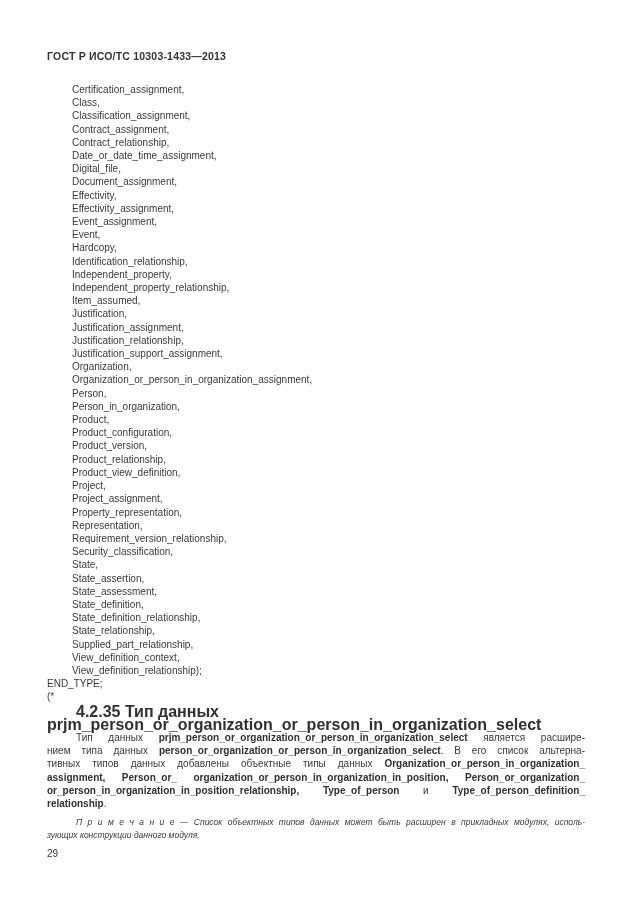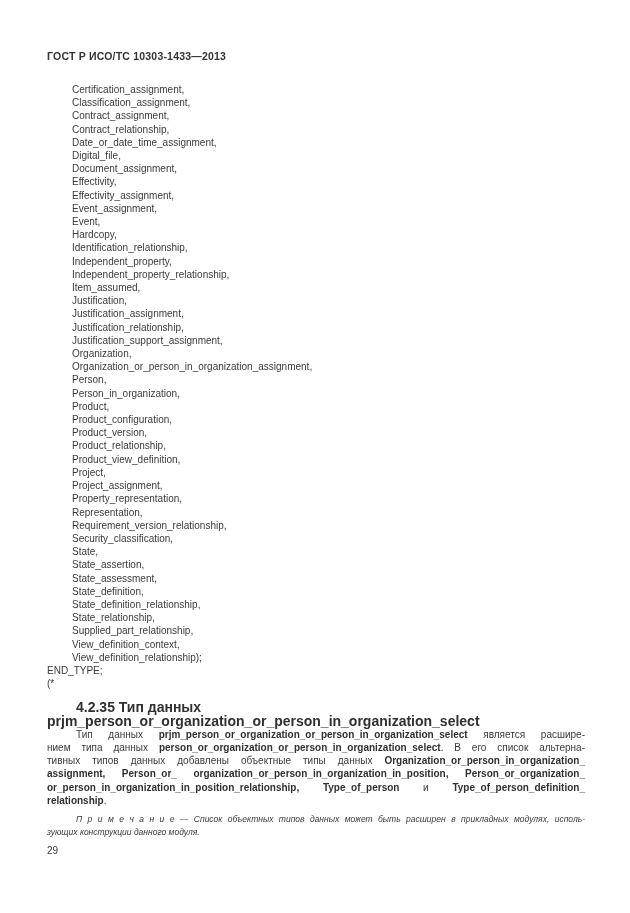--- a/index.html
+++ b/index.html
@@ -21,25 +21,25 @@
   }
   .content {
     position: absolute;
     top: 83px; left: 47px; width: 538px;
     font-size: 10px;
     line-height: 13.2px;
   }
   .code-list .code-line { padding-left: 25px; }
   .code-flush { padding-left: 0; }
   .section-heading {
-    font-size: 14px;
+    font-size: 16px;
     font-weight: bold;
     color: #303030;
     text-indent: 29px;
-    margin-top: 11px;
+    margin-top: 1px;
     line-height: 13.2px;
   }
   .paragraph .rich-line {
     text-align: justify;
     text-align-last: justify;
   }
   .paragraph .rich-line.last { text-align-last: left; }
   .rich-line.indent { text-indent: 29px; }
   .rich-line .b { font-weight: bold; color: #303030; }
   .note {
@@ -65,20 +65,21 @@
 
 <div class="page">
 
   <div class="running-header">ГОСТ Р ИСО/ТС 10303-1433—2013</div>
 
   <div class="content">
 
     <div class="code-block">
       <div class="code-list">
           <div class="code-line">Certification_assignment,</div>
+          <div class="code-line">Class,</div>
           <div class="code-line">Classification_assignment,</div>
           <div class="code-line">Contract_assignment,</div>
           <div class="code-line">Contract_relationship,</div>
           <div class="code-line">Date_or_date_time_assignment,</div>
           <div class="code-line">Digital_file,</div>
           <div class="code-line">Document_assignment,</div>
           <div class="code-line">Effectivity,</div>
           <div class="code-line">Effectivity_assignment,</div>
           <div class="code-line">Event_assignment,</div>
           <div class="code-line">Event,</div>

